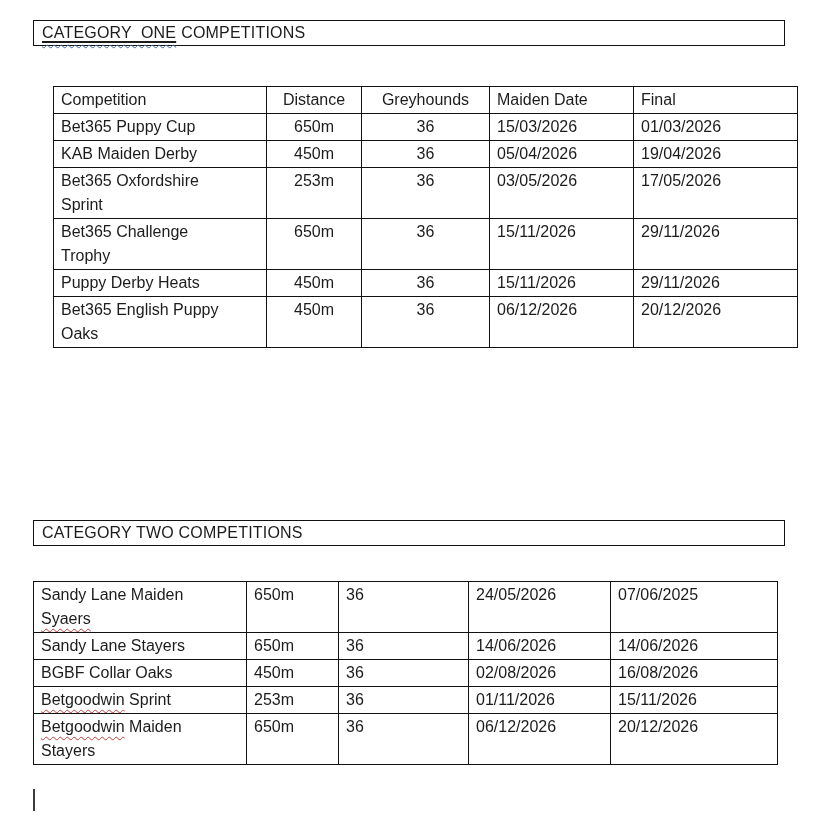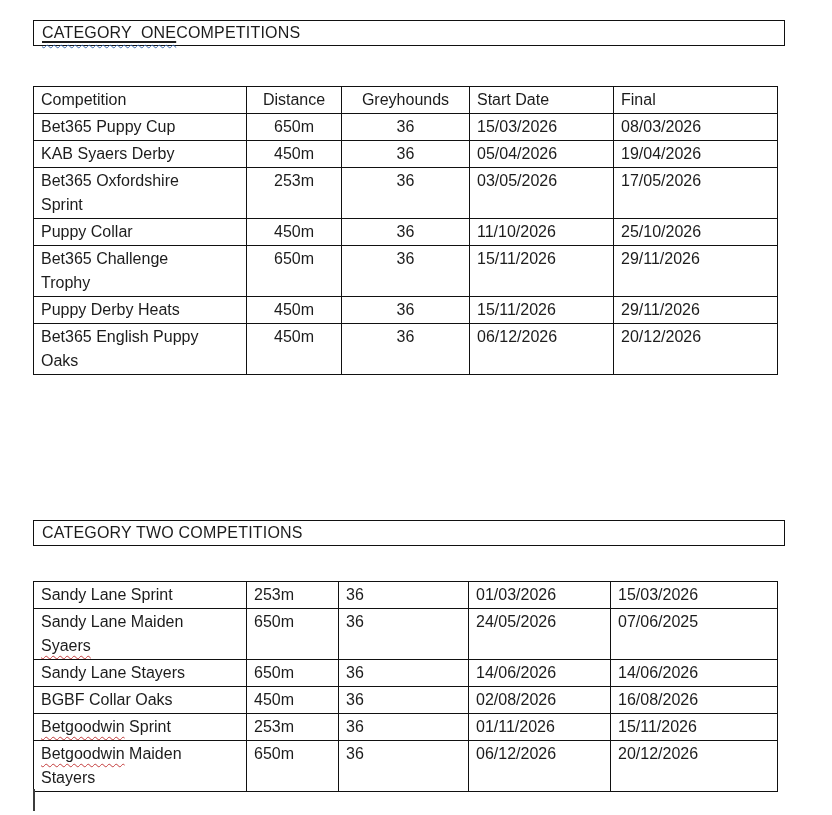--- a/index.html
+++ b/index.html
@@ -18,26 +18,26 @@
   .cat-box{position:absolute;left:33px;width:752px;height:26px;
     border:1.5px solid var(--border);display:flex;align-items:center;
     padding:0 8px;font-size:16px;letter-spacing:.2px;background:var(--paper);}
   #box1{top:20px;}
   #box2{top:520px;}
   .u-solid{text-decoration:underline;text-decoration-thickness:1.5px;
     text-underline-offset:3px;text-decoration-skip-ink:none;}
   .squiggle-blue{text-decoration-line:underline;text-decoration-style:wavy;
     text-decoration-color:var(--blue);text-decoration-thickness:1px;
     text-underline-offset:6px;text-decoration-skip-ink:none;white-space:pre;}
-  .rest{}
+  .rest{margin-left:5px;}
 
   
   table{position:absolute;left:33px;width:744px;border-collapse:collapse;
     table-layout:fixed;font-size:16px;background:var(--paper);}
-  #table-one{top:86px;}
+  #table-one{top:86px;margin-left:20px;}
   #table-two{top:581px;}
   td,th{border:1.2px solid var(--border);padding:1px 7px;line-height:24px;
     height:26px;vertical-align:top;font-weight:normal;text-align:left;
     overflow:hidden;}
   
   #table-one th:nth-child(2),#table-one td:nth-child(2),
   #table-one th:nth-child(3),#table-one td:nth-child(3){text-align:center;}
   
   #table-one col:nth-child(1){width:213px;}
   #table-one col:nth-child(2){width:95px;}
@@ -73,50 +73,43 @@
         <col>
         <col>
         <col>
         <col>
       </colgroup>
     <tbody>
         <tr>
           <th>Competition</th>
           <th>Distance</th>
           <th>Greyhounds</th>
-          <th>Start Date</th>
+          <th>Maiden Date</th>
           <th>Final</th>
         </tr>
         <tr>
           <td>Bet365 Puppy Cup</td>
           <td>650m</td>
           <td>36</td>
           <td>15/03/2026</td>
-          <td>08/03/2026</td>
+          <td>01/03/2026</td>
         </tr>
         <tr>
-          <td>KAB Syaers Derby</td>
+          <td>KAB Maiden Derby</td>
           <td>450m</td>
           <td>36</td>
           <td>05/04/2026</td>
           <td>19/04/2026</td>
         </tr>
         <tr>
           <td>Bet365 Oxfordshire<br>Sprint</td>
           <td>253m</td>
           <td>36</td>
           <td>03/05/2026</td>
           <td>17/05/2026</td>
-        </tr>
-        <tr>
-          <td>Puppy Collar</td>
-          <td>450m</td>
-          <td>36</td>
-          <td>11/10/2026</td>
-          <td>25/10/2026</td>
         </tr>
         <tr>
           <td>Bet365 Challenge<br>Trophy</td>
           <td>650m</td>
           <td>36</td>
           <td>15/11/2026</td>
           <td>29/11/2026</td>
         </tr>
         <tr>
           <td>Puppy Derby Heats</td>
@@ -141,27 +134,20 @@
 
   <table id="table-two">
     <colgroup>
         <col>
         <col>
         <col>
         <col>
         <col>
       </colgroup>
     <tbody>
-        <tr>
-          <td>Sandy Lane Sprint</td>
-          <td>253m</td>
-          <td>36</td>
-          <td>01/03/2026</td>
-          <td>15/03/2026</td>
-        </tr>
         <tr>
           <td>Sandy Lane Maiden<br><span class="squiggle-red">Syaers</span></td>
           <td>650m</td>
           <td>36</td>
           <td>24/05/2026</td>
           <td>07/06/2025</td>
         </tr>
         <tr>
           <td>Sandy Lane Stayers</td>
           <td>650m</td>

